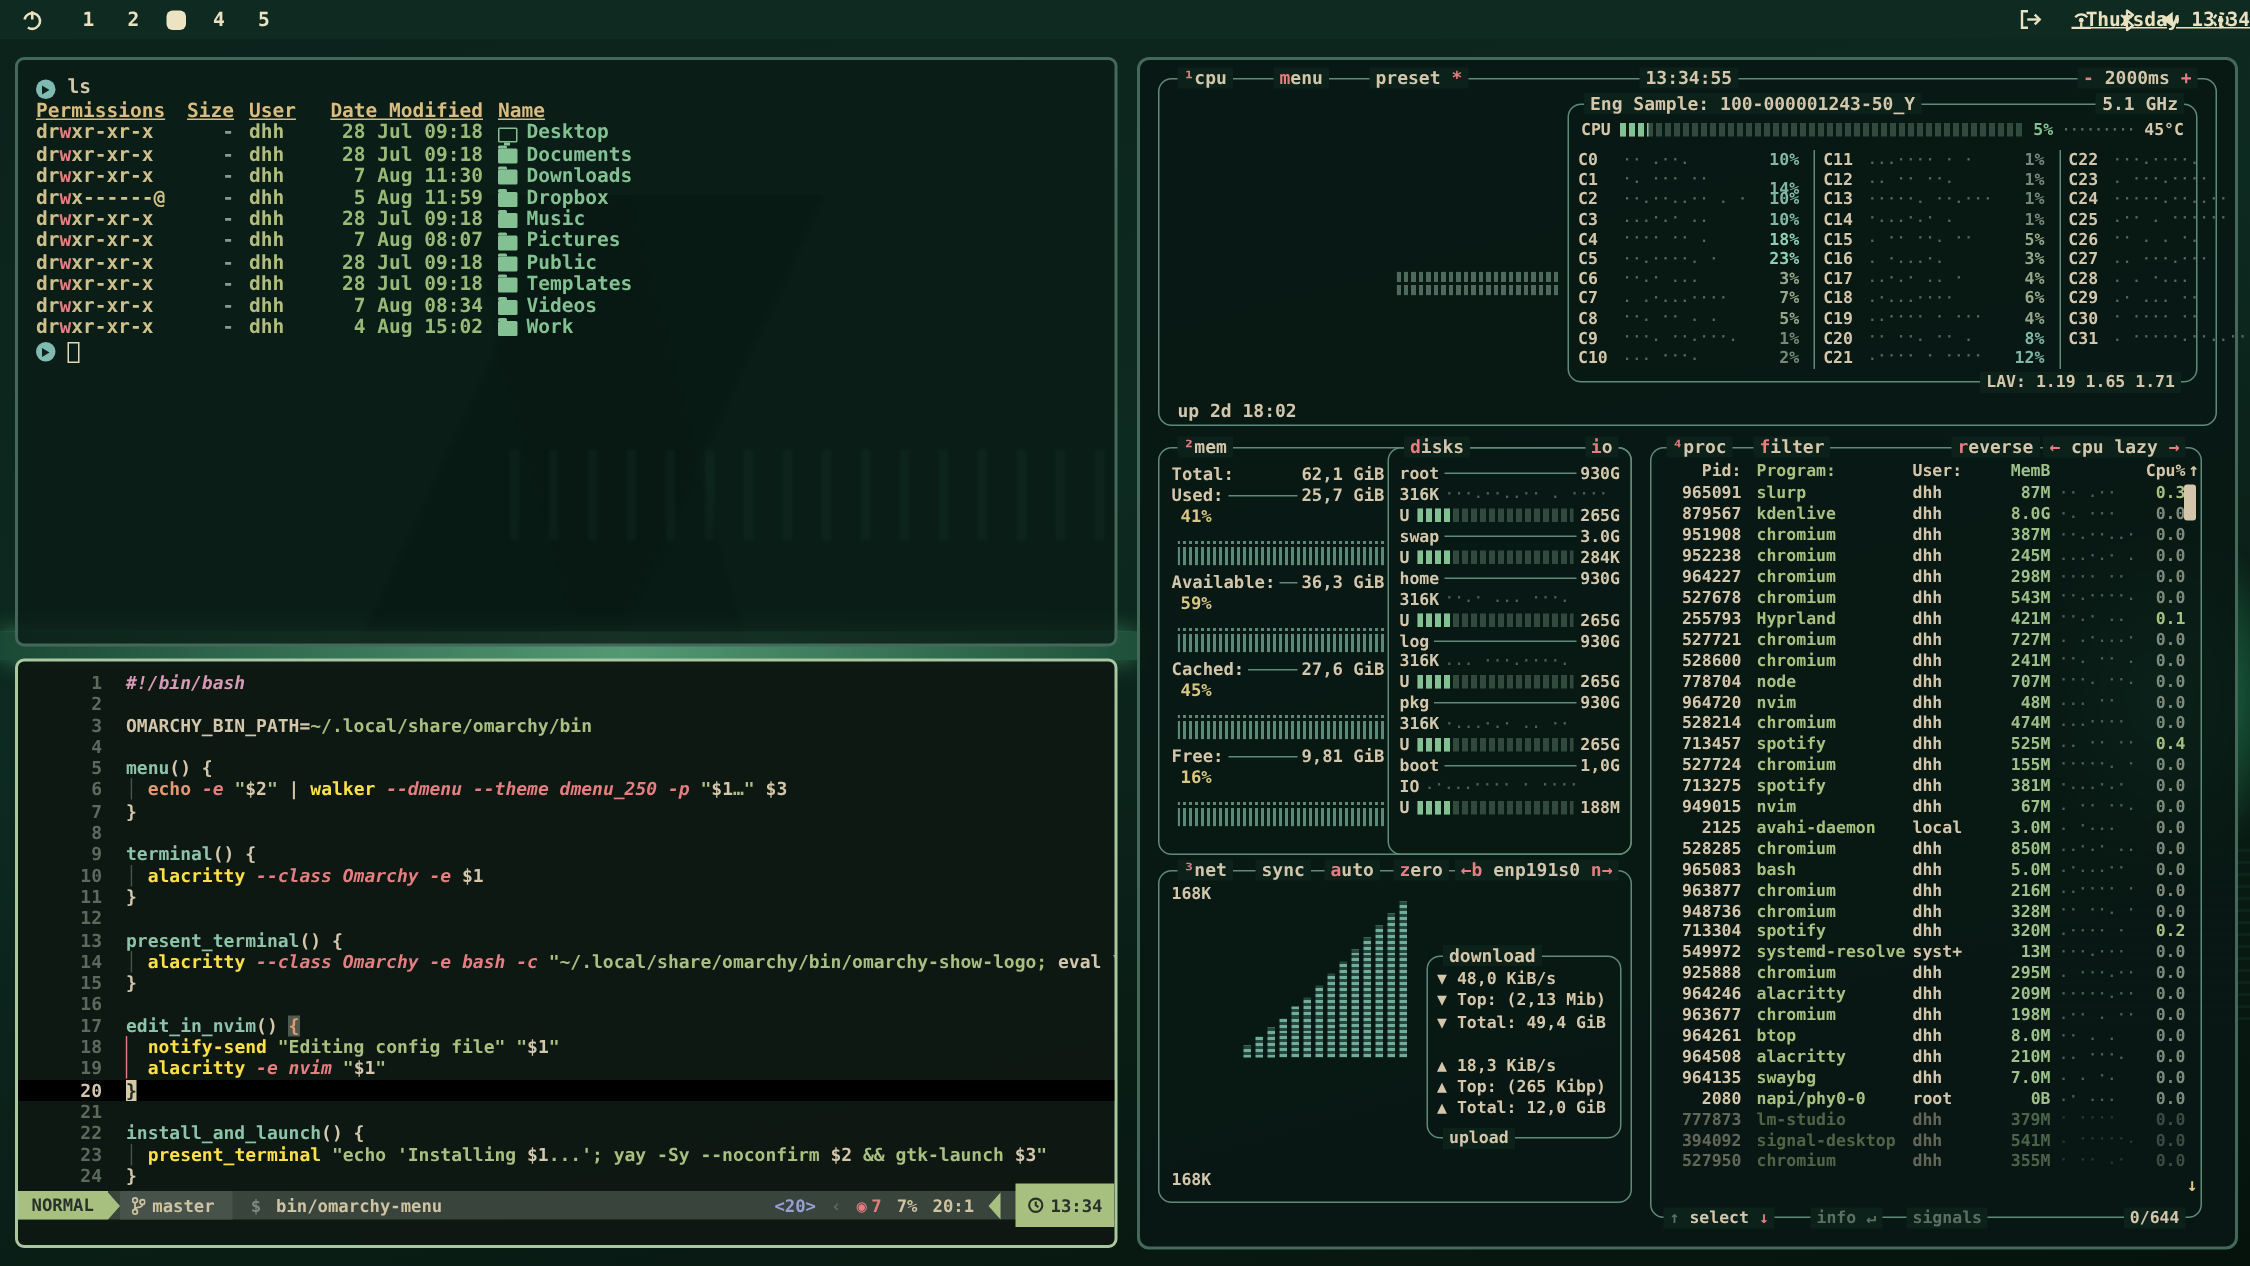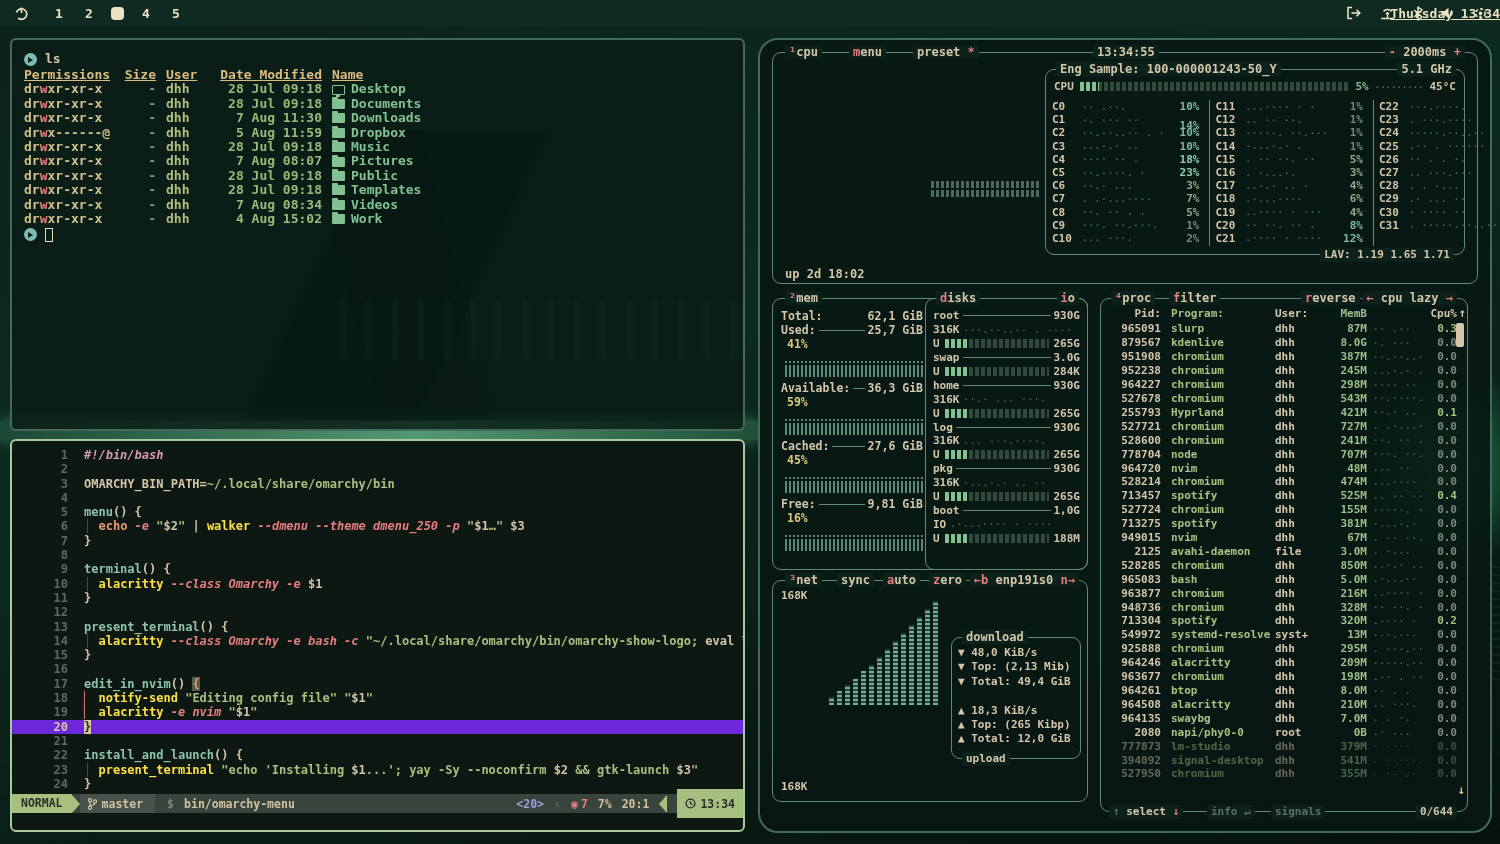--- a/index.html
+++ b/index.html
@@ -51,21 +51,21 @@
   .icn-folder{width:13px;height:10px;background:#83c092;border-radius:1px;position:relative;flex:none;display:inline-block;}
   .icn-folder::before{content:"";position:absolute;left:0;top:-2px;width:6px;height:2px;background:#83c092;border-radius:1px 1px 0 0;}
   .icn-desktop{width:13px;height:10px;border:1.5px solid #83c092;border-radius:1px;position:relative;box-sizing:border-box;flex:none;display:inline-block;}
   .icn-desktop::after{content:"";position:absolute;left:3px;bottom:-3px;width:4px;height:2px;background:#83c092;}
   
   #win-nvim{left:10px;top:439px;width:735px;height:393px;border:2px solid #a9c8a0;
     background:rgba(14,24,19,.97);font-size:12px;font-weight:600;overflow:hidden;}
   #code{position:absolute;left:0;top:7px;right:0;}
   .cl{display:flex;height:14.3px;line-height:14.3px;white-space:pre;}
   .cl .gut{width:56px;text-align:right;color:#5a6b5e;flex:none;padding-right:16px;}
-  .cl.cursorline{background:#6d28d9;}
+  .cl.cursorline{background:#000000;}
   .cl.cursorline .gut{color:#d3c6aa;font-weight:700;}
   .sh{color:#d699b6;font-style:italic;}
   .vd{color:#d3c6aa;font-weight:700;}
   .fn{color:#8dc3ab;font-weight:700;}
   .cmd{color:#fde047;font-weight:700;}
   .bi{color:#e69875;font-weight:700;}
   .fl{color:#e67e80;font-style:italic;}
   .st{color:#a7c080;}
   .va{color:#d3c6aa;font-weight:700;}
   .op{color:#d3c6aa;}
@@ -79,21 +79,21 @@
   .sl-arrow-r{width:0;height:0;border-left:8px solid #a7c080;border-top:9.5px solid transparent;border-bottom:9.5px solid transparent;}
   .sl-branchseg{background:#46524a;height:19px;display:flex;align-items:center;gap:5px;padding:0 12px 0 8px;}
   .sl-dollar{color:#7b8a7d;margin:0 10px 0 12px;}
   .sl-right{margin-left:auto;display:flex;align-items:center;gap:10px;}
   .sl-buf{color:#97a0d6;}
   .sl-sep{color:#5e6e62;}
   .sl-diag{color:#e67e80;display:flex;align-items:center;gap:3px;}
   .sl-arrow-l{width:0;height:0;border-right:8px solid #a7c080;border-top:9.5px solid transparent;border-bottom:9.5px solid transparent;}
   .sl-time{background:#a7c080;color:#28322a;padding:0 8px;height:29px;display:flex;align-items:center;gap:4px;}
   
-  #win-btop{left:758px;top:38px;width:734px;height:795px;border:2px solid #44695a;border-radius:20px;
+  #win-btop{left:758px;top:38px;width:734px;height:795px;border:2px solid #44695a;border-radius:8px;
     background:rgba(9,24,19,.93);color:#d3c6aa;font-size:11px;font-weight:700;}
   .panel{position:absolute;border:1px solid #5f8a77;border-radius:9px;box-sizing:border-box;}
   .blabel{position:absolute;top:-8px;background:#0c211a;padding:0 4px;line-height:14px;font-size:12px;
     color:#d3c6aa;white-space:nowrap;}
   .blabel-b{position:absolute;bottom:-8px;background:#0c211a;padding:0 4px;line-height:14px;font-size:11px;white-space:nowrap;}
   .red{color:#e67e80;}
   .dim{color:#5d6f61;}
   .teal{color:#83c092;}
   .cream{color:#d3c6aa;}
   
@@ -913,21 +913,21 @@
             <span class="p-pid">949015</span>
             <span class="p-prog">nvim</span>
             <span class="p-user">dhh</span>
             <span class="p-mem">67M</span>
             <span class="p-spark">. ·· ··. </span>
             <span class="p-cpu" style="color: rgb(125, 138, 124);">0.0</span>
           </div>
           <div class="prow">
             <span class="p-pid">2125</span>
             <span class="p-prog">avahi-daemon</span>
-            <span class="p-user">file</span>
+            <span class="p-user">local</span>
             <span class="p-mem">3.0M</span>
             <span class="p-spark">  . ·...</span>
             <span class="p-cpu" style="color: rgb(125, 138, 124);">0.0</span>
           </div>
           <div class="prow">
             <span class="p-pid">528285</span>
             <span class="p-prog">chromium</span>
             <span class="p-user">dhh</span>
             <span class="p-mem">850M</span>
             <span class="p-spark">..·.· ..</span>

